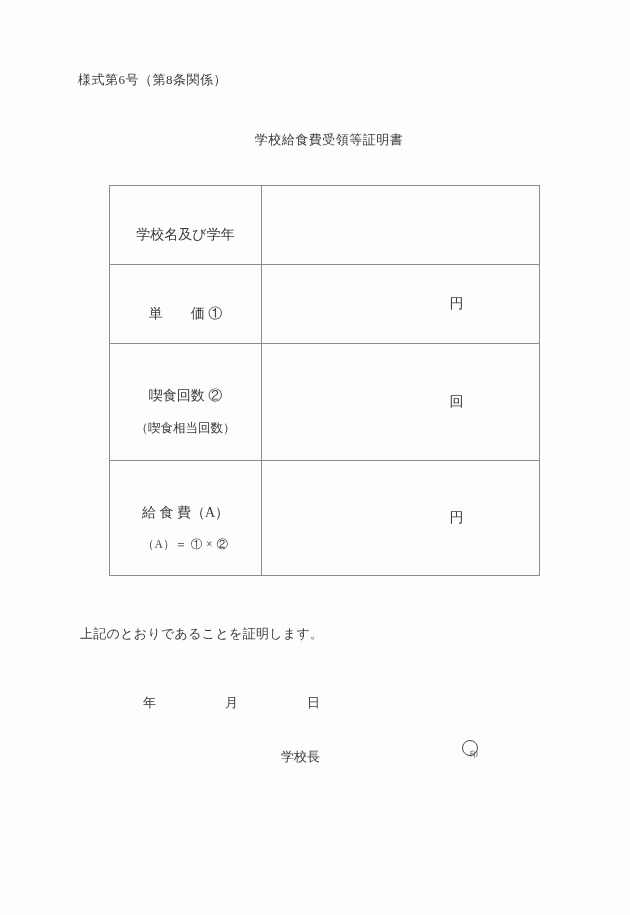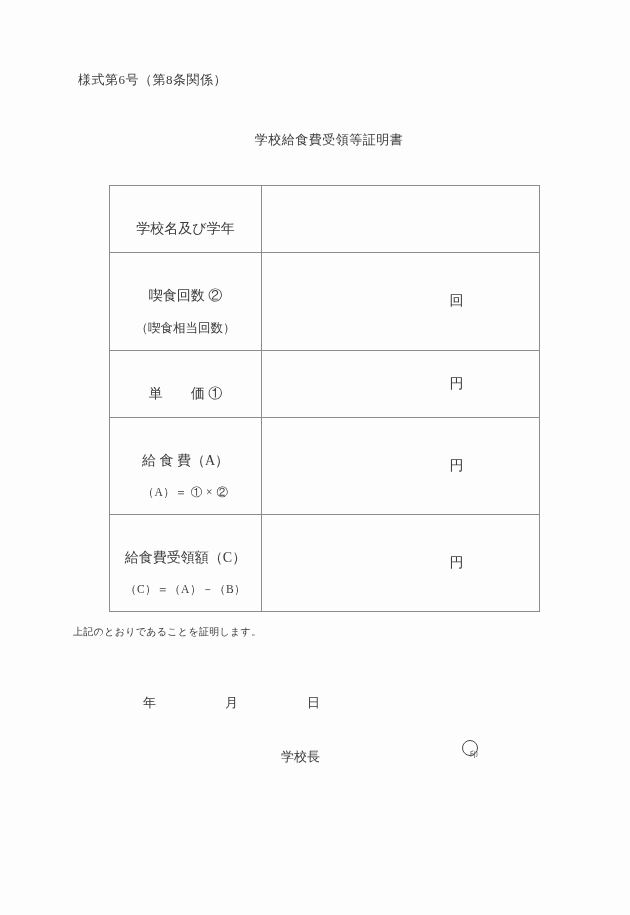--- a/index.html
+++ b/index.html
@@ -54,23 +54,23 @@
     width: 278px;
     text-align: center;
     font-size: 14px;
   }
   .row-label { line-height: 1.25; margin-top: 20px; }
   .row-sublabel { font-size: 12.5px; margin-top: 3px; line-height: 1.2; }
   .row-sublabel.formula { font-size: 11.5px; letter-spacing: 0.5px; }
   .unit-label { position: relative; left: 56px; }
   .cert-statement {
     position: absolute;
-    left: 52px;
+    left: 59px;
     top: 604px;
-    font-size: 10px;
+    font-size: 13px;
     letter-spacing: 0.3px;
   }
   .date-line {
     position: absolute;
     left: 115px;
     top: 666px;
     font-size: 13px;
     display: flex;
     gap: 55px;
   }
@@ -111,48 +111,39 @@
         <tr>
       <td class="label-cell">
         <div class="row-label">学校名及び学年</div>
       </td>
       <td class="value-cell">
         <span class="unit-label"></span>
       </td>
     </tr>
     <tr>
       <td class="label-cell">
+        <div class="row-label">単　　価 ①</div>
+      </td>
+      <td class="value-cell">
+        <span class="unit-label">円</span>
+      </td>
+    </tr>
+    <tr>
+      <td class="label-cell">
         <div class="row-label">喫食回数 ②</div>
         <div class="row-sublabel">（喫食相当回数）</div>
       </td>
       <td class="value-cell">
         <span class="unit-label">回</span>
       </td>
     </tr>
     <tr>
       <td class="label-cell">
-        <div class="row-label">単　　価 ①</div>
-      </td>
-      <td class="value-cell">
-        <span class="unit-label">円</span>
-      </td>
-    </tr>
-    <tr>
-      <td class="label-cell">
         <div class="row-label">給 食 費（A）</div>
         <div class="row-sublabel formula">（A）＝ ① × ②</div>
-      </td>
-      <td class="value-cell">
-        <span class="unit-label">円</span>
-      </td>
-    </tr>
-    <tr>
-      <td class="label-cell">
-        <div class="row-label">給食費受領額（C）</div>
-        <div class="row-sublabel formula">（C）＝（A）－（B）</div>
       </td>
       <td class="value-cell">
         <span class="unit-label">円</span>
       </td>
     </tr>
   </tbody>
     </table>
 
   <div class="cert-statement">上記のとおりであることを証明します。</div>
 

